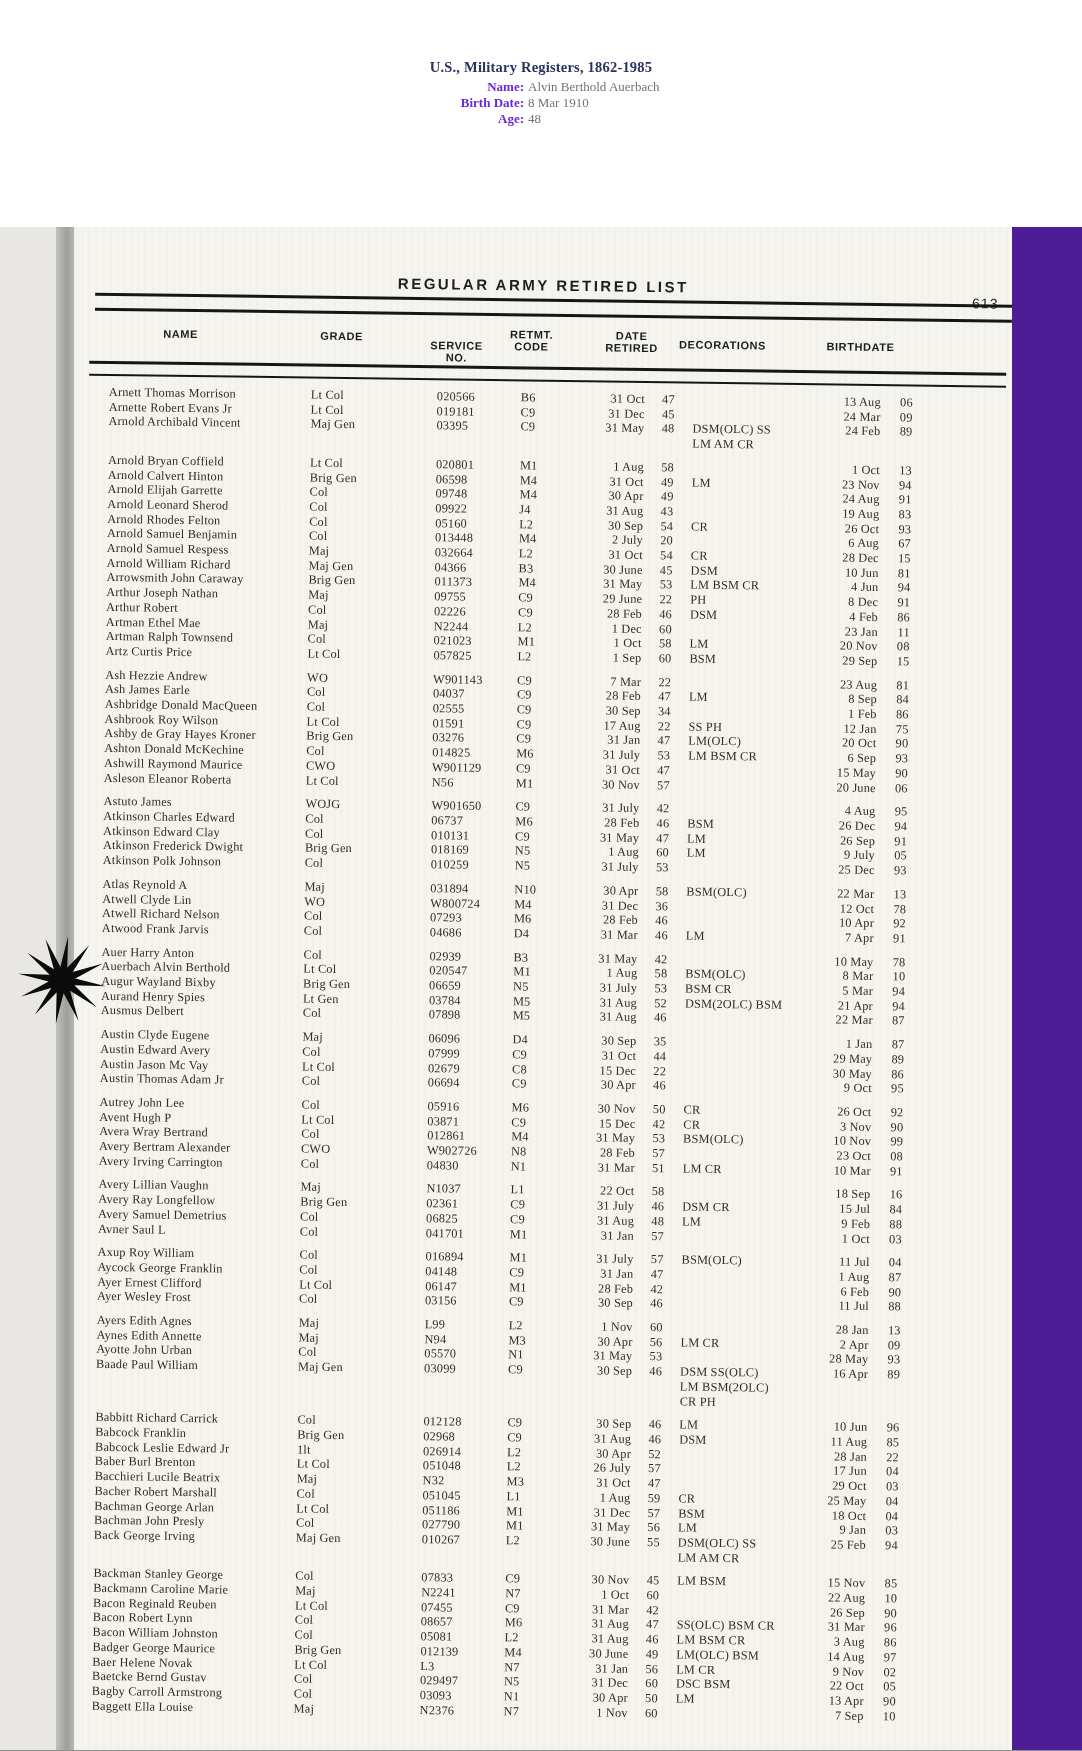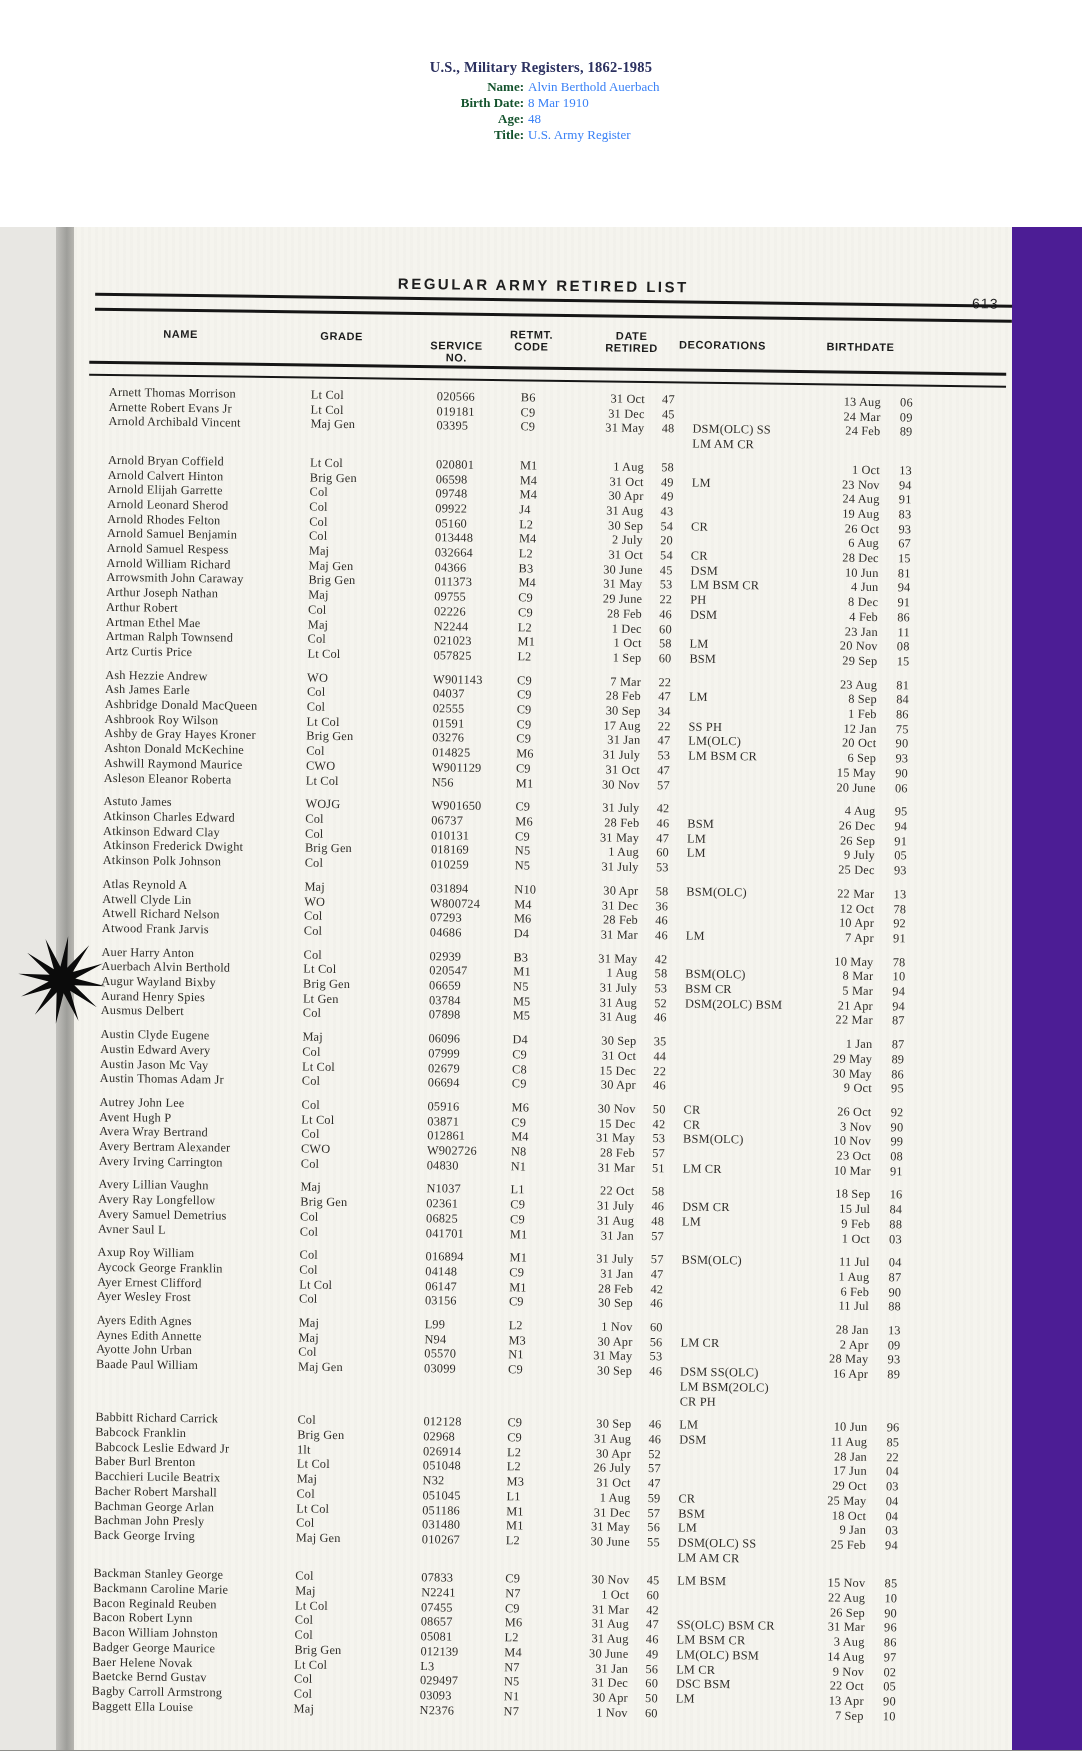--- a/index.html
+++ b/index.html
@@ -4,22 +4,22 @@
 <style>
   html,body{margin:0;padding:0;background:#ffffff;}
   .screen{position:relative;width:1082px;height:1751px;background:#ffffff;overflow:hidden;
           font-family:"Liberation Serif", serif;margin-top:15px;}
 
   
   .record-header{position:absolute;top:44px;left:0;width:100%;}
   .rh-title{width:100%;text-align:center;font-size:14.5px;font-weight:bold;color:#2c3160;letter-spacing:0.2px;}
   .rh-row{position:relative;height:16px;}
   .rh-rows{margin-top:3px;}
-  .rh-label{position:absolute;right:558px;top:0;font-size:13px;font-weight:bold;color:#14532d;white-space:nowrap;}
-  .rh-value{position:absolute;left:528px;top:0;font-size:13px;color:#3b82f6;white-space:nowrap;}
+  .rh-label{position:absolute;right:558px;top:0;font-size:13px;font-weight:bold;color:#6d28d9;white-space:nowrap;}
+  .rh-value{position:absolute;left:528px;top:0;font-size:13px;color:#737373;white-space:nowrap;}
 
   
   .scan-area{position:absolute;top:212px;left:0;width:1082px;height:1539px;background:#4c1d95;}
   .scan-left{position:absolute;top:0;left:0;width:56px;height:100%;background:#e8e7e3;}
   .scan-edge{position:absolute;top:0;left:56px;width:18px;height:100%;
              background:linear-gradient(90deg,#c2c1bd,#9e9e9a 60%,#b7b6b1);}
   .scan-bottom{position:absolute;left:0;bottom:0;width:100%;height:16px;background:#8e8e8a;}
   .page{position:absolute;top:0;left:74px;width:938px;height:1523px;background:#f5f4ee;
         background-image:repeating-linear-gradient(90deg,rgba(0,0,0,0.012) 0 3px,rgba(255,255,255,0.02) 3px 7px);}
   .page-rot{position:absolute;inset:0;transform:rotate(0.75deg);transform-origin:40px 80px;color:#33302b;}
@@ -69,24 +69,20 @@
           <span class="rh-label">Name:</span>
           <span class="rh-value">Alvin Berthold Auerbach</span>
         </div>
         <div class="rh-row">
           <span class="rh-label">Birth Date:</span>
           <span class="rh-value">8 Mar 1910</span>
         </div>
         <div class="rh-row">
           <span class="rh-label">Age:</span>
           <span class="rh-value">48</span>
-        </div>
-        <div class="rh-row">
-          <span class="rh-label">Title:</span>
-          <span class="rh-value">U.S. Army Register</span>
         </div>
       </div>
   </header>
 
   <div class="scan-area">
     <div class="scan-left"></div>
     <div class="scan-edge"></div>
 
     <div class="page">
       <div class="page-rot">
@@ -842,21 +838,21 @@
               <div class="c-code">M1</div>
               <div class="c-date">31 Dec</div>
               <div class="c-dyr">57</div>
               <div class="c-dec">BSM</div>
               <div class="c-bd">18 Oct</div>
               <div class="c-byr">04</div>
             </div>
             <div class="trow">
               <div class="c-name">Bachman John Presly</div>
               <div class="c-grade">Col</div>
-              <div class="c-serv">031480</div>
+              <div class="c-serv">027790</div>
               <div class="c-code">M1</div>
               <div class="c-date">31 May</div>
               <div class="c-dyr">56</div>
               <div class="c-dec">LM</div>
               <div class="c-bd">9 Jan</div>
               <div class="c-byr">03</div>
             </div>
             <div class="trow">
               <div class="c-name">Back George Irving</div>
               <div class="c-grade">Maj Gen</div>

